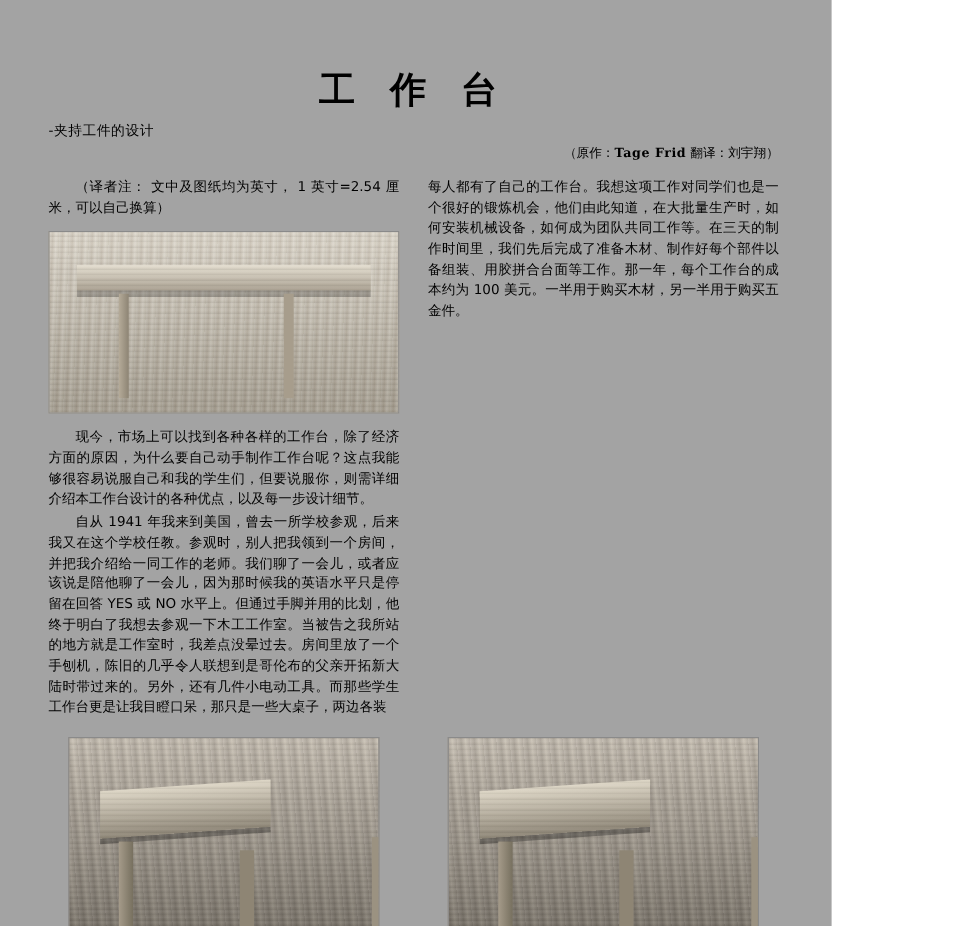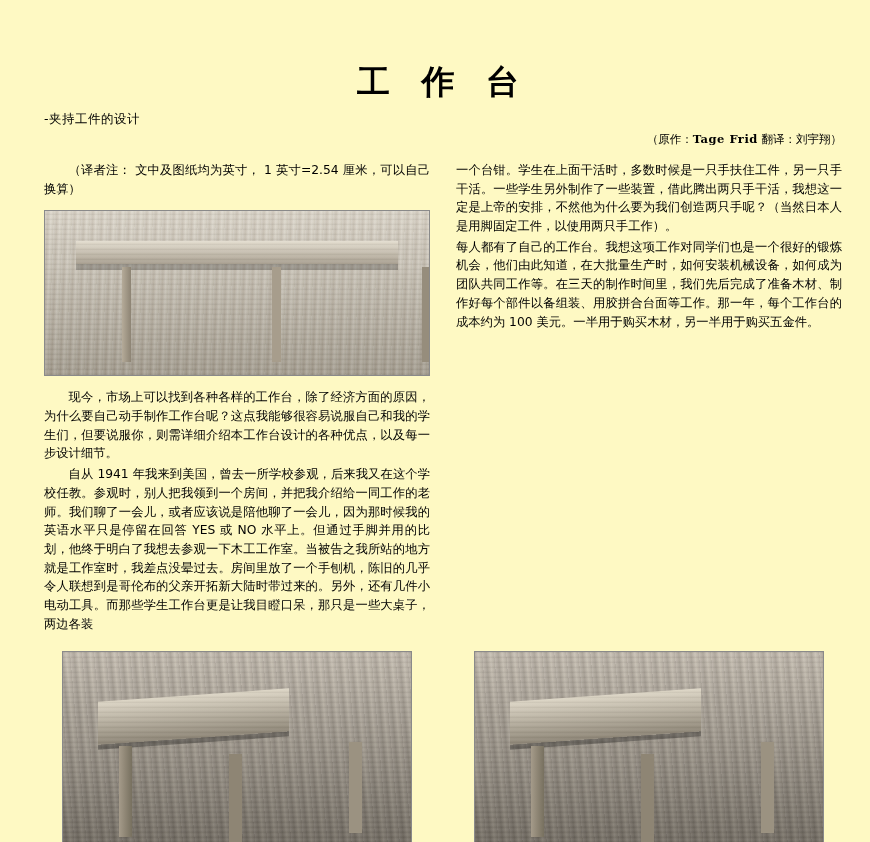--- a/index.html
+++ b/index.html
@@ -9,25 +9,25 @@
   }
   body {
     width: 870px;
     height: 842px;
     font-family: "DejaVu Sans", sans-serif;
     color: #111111;
     overflow: hidden;
   }
   .page {
     position: relative;
-    width: 870px;
+    width: 756px;
     height: 842px;
     box-sizing: border-box;
-    padding: 38px 28px 20px 44px;
-    background: #fef9c3;
+    padding: 38px 48px 20px 44px;
+    background: #a3a3a3;
   }
   .title {
     text-align: center;
     font-family: "DejaVu Serif", serif;
     font-size: 33px;
     font-weight: bold;
     letter-spacing: 10px;
     margin: 22px 0 6px 0;
     color: #000;
   }
@@ -169,21 +169,20 @@
 
       <div class="photo main">
         <div class="grain"></div>
       </div>
 
       <p class="indent">现今，市场上可以找到各种各样的工作台，除了经济方面的原因，为什么要自己动手制作工作台呢？这点我能够很容易说服自己和我的学生们，但要说服你，则需详细介绍本工作台设计的各种优点，以及每一步设计细节。</p>
       <p class="indent">自从 1941 年我来到美国，曾去一所学校参观，后来我又在这个学校任教。参观时，别人把我领到一个房间，并把我介绍给一同工作的老师。我们聊了一会儿，或者应该说是陪他聊了一会儿，因为那时候我的英语水平只是停留在回答 YES 或 NO 水平上。但通过手脚并用的比划，他终于明白了我想去参观一下木工工作室。当被告之我所站的地方就是工作室时，我差点没晕过去。房间里放了一个手刨机，陈旧的几乎令人联想到是哥伦布的父亲开拓新大陆时带过来的。另外，还有几件小电动工具。而那些学生工作台更是让我目瞪口呆，那只是一些大桌子，两边各装</p>
     </div>
 
     <div class="col">
-      <p>一个台钳。学生在上面干活时，多数时候是一只手扶住工件，另一只手干活。一些学生另外制作了一些装置，借此腾出两只手干活，我想这一定是上帝的安排，不然他为什么要为我们创造两只手呢？（当然日本人是用脚固定工件，以使用两只手工作）。</p>
       <p>每人都有了自己的工作台。我想这项工作对同学们也是一个很好的锻炼机会，他们由此知道，在大批量生产时，如何安装机械设备，如何成为团队共同工作等。在三天的制作时间里，我们先后完成了准备木材、制作好每个部件以备组装、用胶拼合台面等工作。那一年，每个工作台的成本约为 100 美元。一半用于购买木材，另一半用于购买五金件。</p>
     </div>
 
   </div>
 
   <div class="bottom-row">
     <div class="cell">
       <div class="photo bottom">
         <div class="grain"></div>
       </div>

